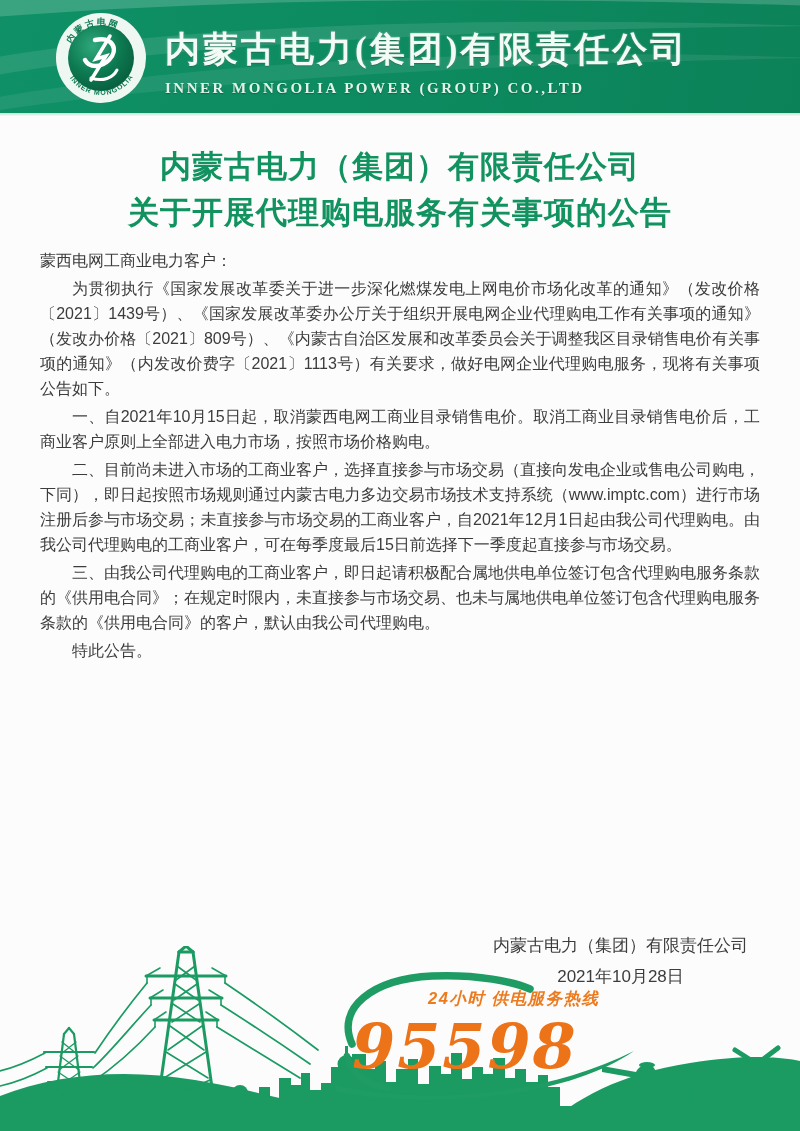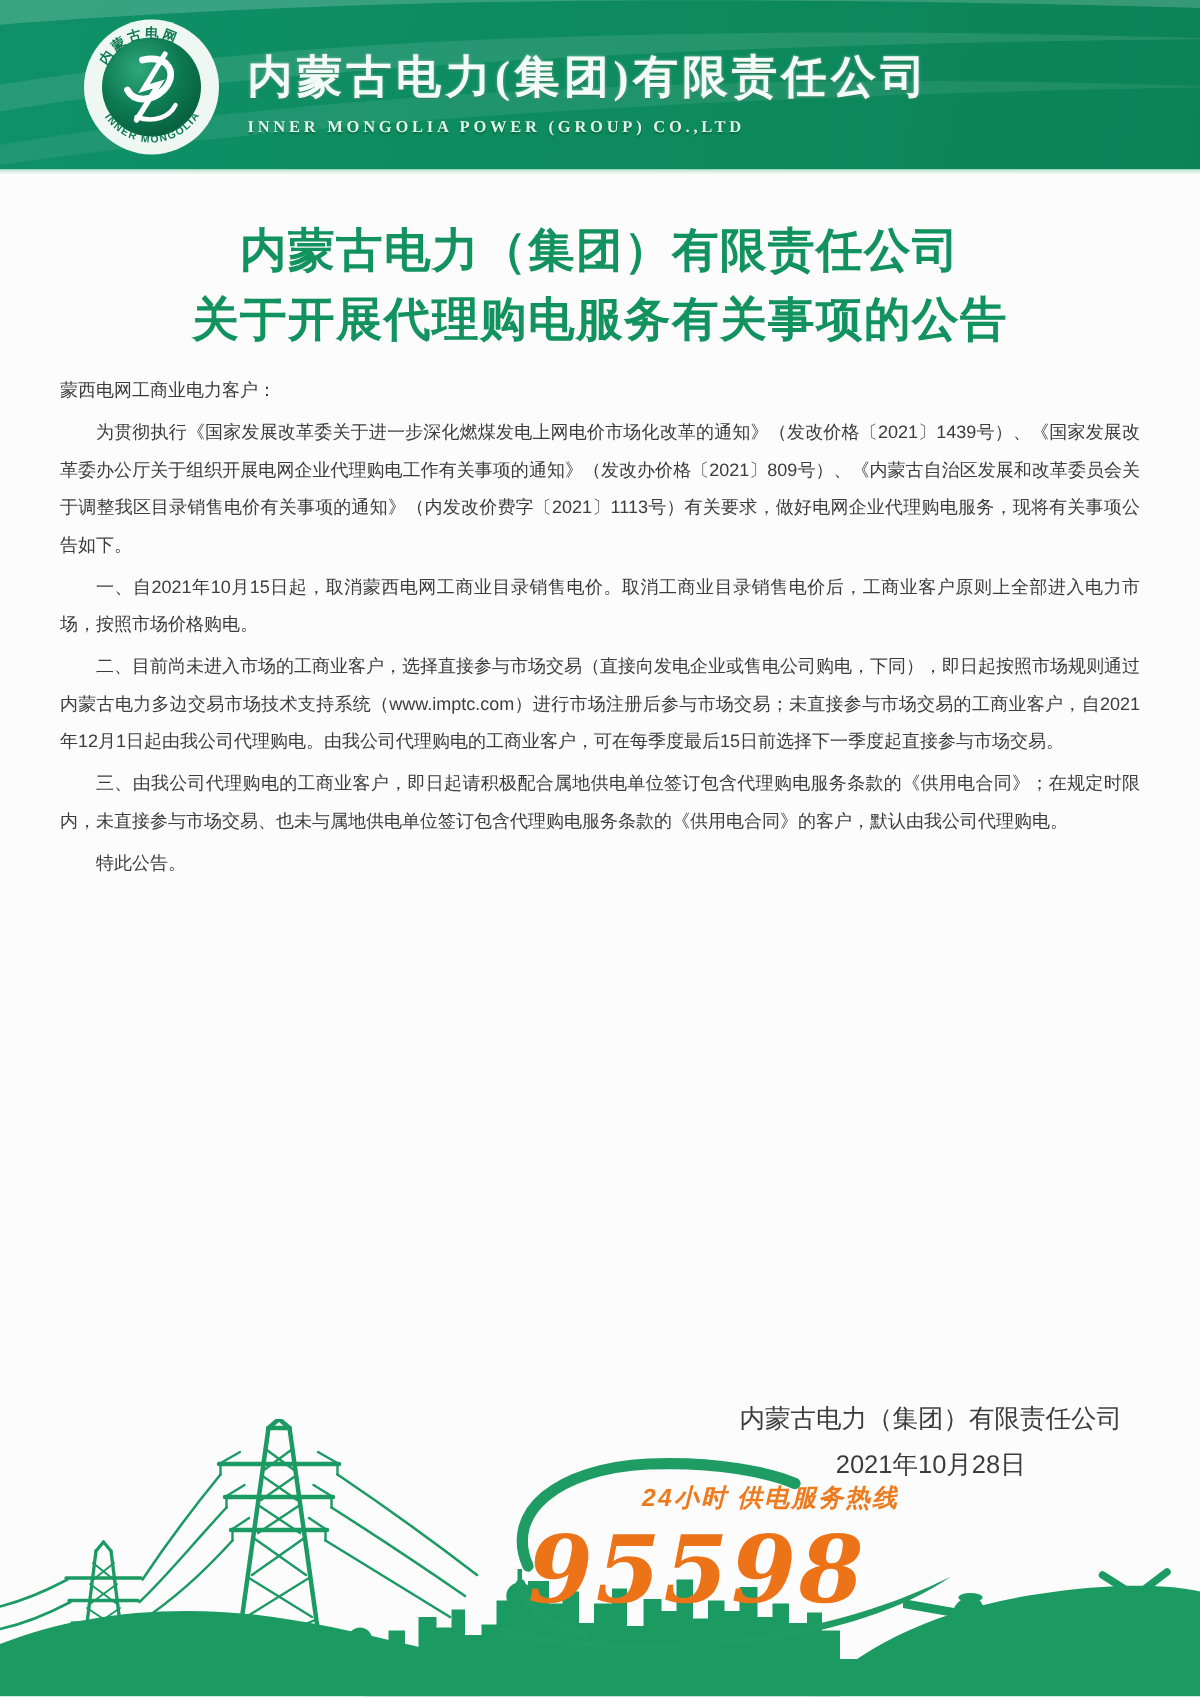--- a/index.html
+++ b/index.html
@@ -6,34 +6,34 @@
   .page{position:relative;width:800px;height:1131px;margin:0 auto;background:#fcfcfd;
         overflow:hidden;font-family:"Liberation Sans",sans-serif;}
 
   
   .header{position:absolute;left:0;top:0;width:800px;height:113px;
           background:linear-gradient(100deg,#0f9066 0%,#0d8a5f 55%,#0c8259 100%);}
   .header .swooshes{position:absolute;left:0;top:0;}
   .hdr-inner{position:absolute;left:55px;top:12px;display:flex;align-items:center;}
   .logo-wrap{width:92px;height:92px;flex:0 0 auto;}
   .hdr-names{margin-left:18px;padding-top:6px;}
-  .hdr-cn{font-family:"Liberation Serif",serif;font-weight:bold;font-size:30px;
+  .hdr-cn{font-family:"Liberation Serif",serif;font-weight:bold;font-size:35px;
           letter-spacing:3px;color:#f3fbf7;text-shadow:0 1px 1px rgba(6,70,46,.55),0 0 2px rgba(255,255,255,.5);}
-  .hdr-en{margin-top:7px;font-family:"Liberation Serif",serif;font-weight:bold;font-size:11px;
+  .hdr-en{margin-top:7px;font-family:"Liberation Serif",serif;font-weight:bold;font-size:15px;
           letter-spacing:2.5px;color:#e2f3ea;text-shadow:0 1px 1px rgba(6,70,46,.5);}
   .hdr-rule{position:absolute;left:0;top:113px;width:800px;height:3px;
             background:linear-gradient(#bfe4d6,#f2faf6);}
 
   
   .title{margin:28px 55px 0;text-align:center;color:#11925e;
          font-family:"Liberation Serif",serif;font-weight:bold;
          font-size:31px;line-height:46px;letter-spacing:1px;}
 
   
-  .body{margin:12px 40px 0;font-size:12px;line-height:25px;color:#3c3c3c;
+  .body{margin:12px 40px 0;font-size:16px;line-height:25px;color:#3c3c3c;
         text-align:justify;}
   .body p{margin:3px 0 0;text-indent:2em;}
   .body p.salutation{text-indent:0;margin-top:6px;}
 
   
   .signature{position:absolute;right:52px;top:930px;text-align:center;
              font-size:17px;color:#3c3c3c;line-height:31px;}
 
   
   .decor{position:absolute;left:0;bottom:0;width:800px;height:185px;}

